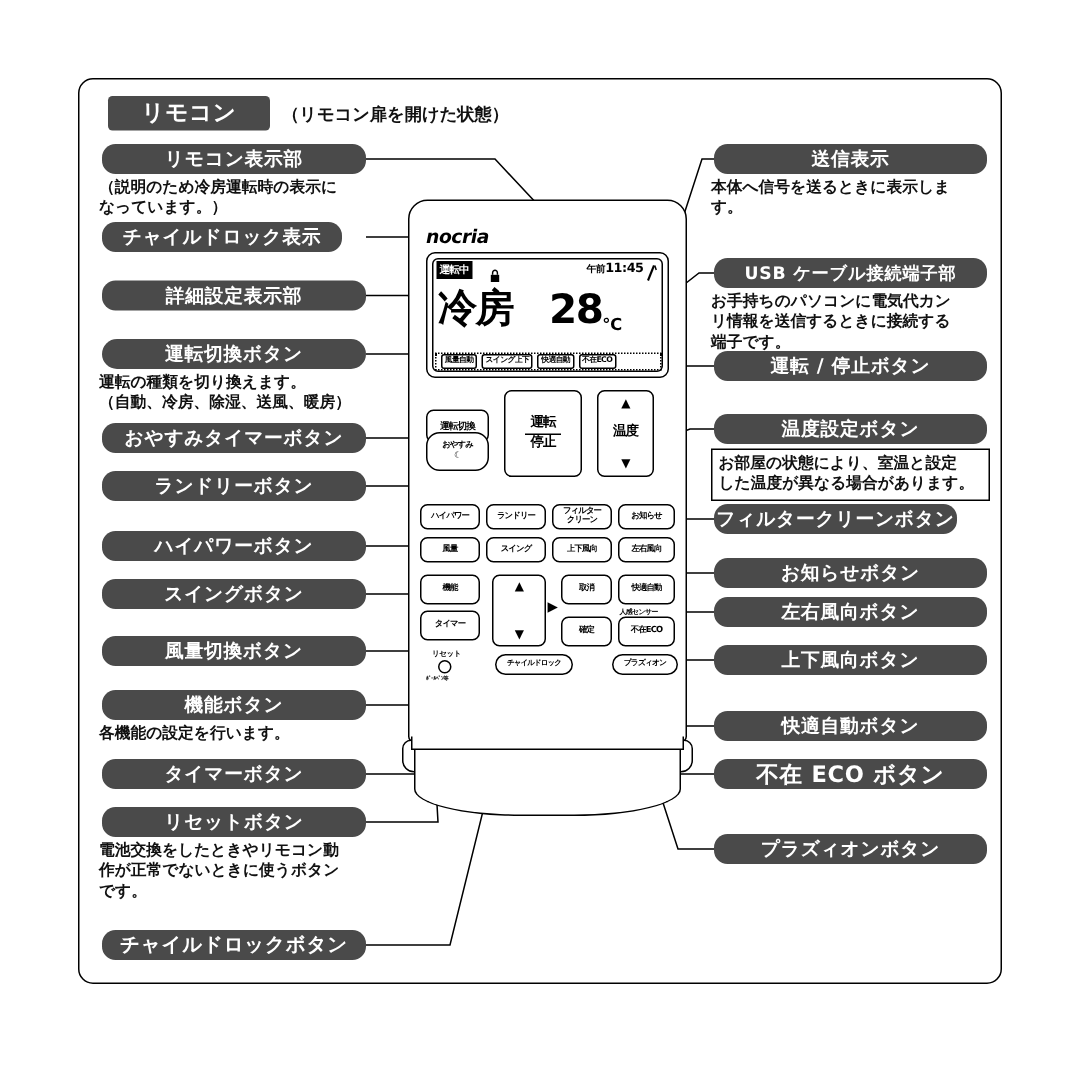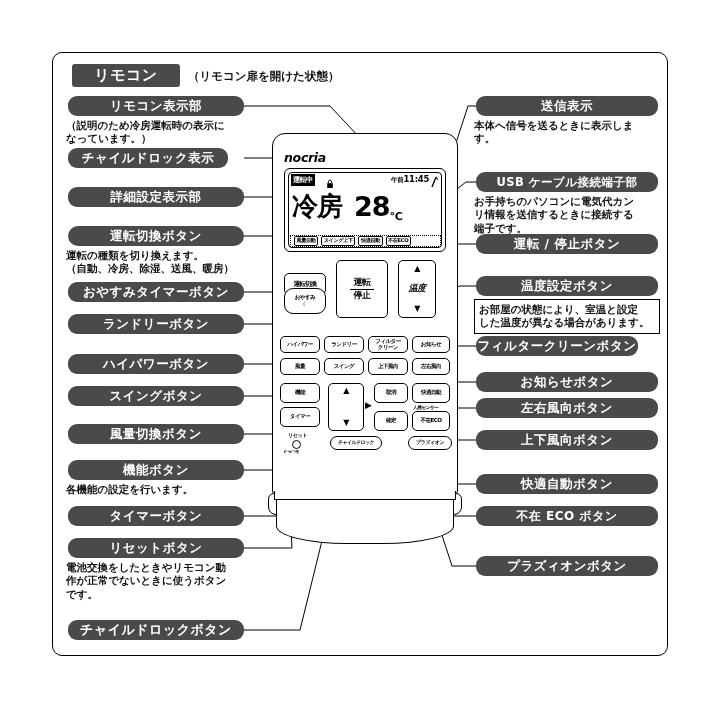--- a/index.html
+++ b/index.html
@@ -71,21 +71,21 @@
     position:absolute;right:11px;top:1px;font-size:8.5px;font-weight:bold;
     letter-spacing:-0.3px;color:#000;
   }
   .clock .ampm{font-size:6.5px;font-weight:bold;}
   .tx{position:absolute;right:2px;top:0px;width:7px;height:12px;}
   .lcd-main{
     position:absolute;left:7px;top:17px;right:6px;height:40px;
     display:flex;align-items:center;
   }
   .mode-txt{font-size:26px;font-weight:bold;letter-spacing:-1px;line-height:1;}
-  .temp-num{font-size:27px;font-weight:bold;margin-left:12px;letter-spacing:-1px;line-height:1;}
+  .temp-num{font-size:27px;font-weight:bold;margin-left:24px;letter-spacing:-1px;line-height:1;}
   .temp-unit{font-size:11px;font-weight:bold;align-self:flex-end;margin-bottom:3px;}
   .lcd-strip{
     position:absolute;left:5px;right:4px;bottom:4px;height:12px;
     border:1.1px dotted #000;display:flex;align-items:center;gap:3px;padding:0 3px;
     box-sizing:border-box;
   }
   .chip{
     border:1px solid #000;border-radius:2px;font-size:5.2px;font-weight:bold;
     padding:1px 1.5px;white-space:nowrap;letter-spacing:-0.4px;line-height:1;
   }
@@ -99,21 +99,21 @@
   }
   .key.small{font-size:6.4px;margin-top:12px;}
   .key.tiny{font-size:5.6px;}
   .key.med{font-size:9px;}
   .key.round{border-radius:50%;}
   .key.pillk{border-radius:9px;}
   .runstop{flex-direction:column;gap:0;}
   .runstop .l1{border-bottom:1.4px solid #000;padding:0 4px 1px;}
   .runstop .l2{padding:1px 4px 0;}
   .tempkey{flex-direction:column;justify-content:space-between;padding:4px 0;}
-  .tempkey .lbl{font-size:9px;font-style:italic;}
+  .tempkey .lbl{font-size:9px;}
   .arrow{font-size:8px;line-height:1;}
   .navkey{flex-direction:column;justify-content:space-between;padding:3px 0;}
   .sensor-lbl{
     position:absolute;font-size:4.6px;font-weight:bold;letter-spacing:-0.4px;color:#000;
   }
   .reset-lbl{position:absolute;font-size:5px;font-weight:bold;letter-spacing:-0.3px;}
   .reset-sub{position:absolute;font-size:3.6px;font-weight:bold;letter-spacing:-0.2px;}
 
   
   .door{
@@ -228,21 +228,21 @@
   <div class="pill" style="left:476px;top:336px;width:162px;height:20px;font-size:12.5px;">フィルタークリーンボタン</div>
 
   <div class="pill" style="left:476px;top:372px;width:182px;height:20px;font-size:12.5px;">お知らせボタン</div>
 
   <div class="pill" style="left:476px;top:398px;width:182px;height:20px;font-size:12.5px;">左右風向ボタン</div>
 
   <div class="pill" style="left:476px;top:430px;width:182px;height:20px;font-size:12.5px;">上下風向ボタン</div>
 
   <div class="pill" style="left:476px;top:474px;width:182px;height:20px;font-size:12.5px;">快適自動ボタン</div>
 
-  <div class="pill" style="left:476px;top:506px;width:182px;height:20px;font-size:12px;">不在 ECO ボタン</div>
+  <div class="pill" style="left:476px;top:506px;width:182px;height:20px;font-size:15px;">不在 ECO ボタン</div>
 
   <div class="pill" style="left:476px;top:556px;width:182px;height:20px;font-size:12.5px;">プラズィオンボタン</div>
 
   <div class="remote">
     <div class="rc-top"></div>
 
     <div class="brand">nocria</div>
 
     <div class="lcd">
       <div class="lcd-in"></div>

